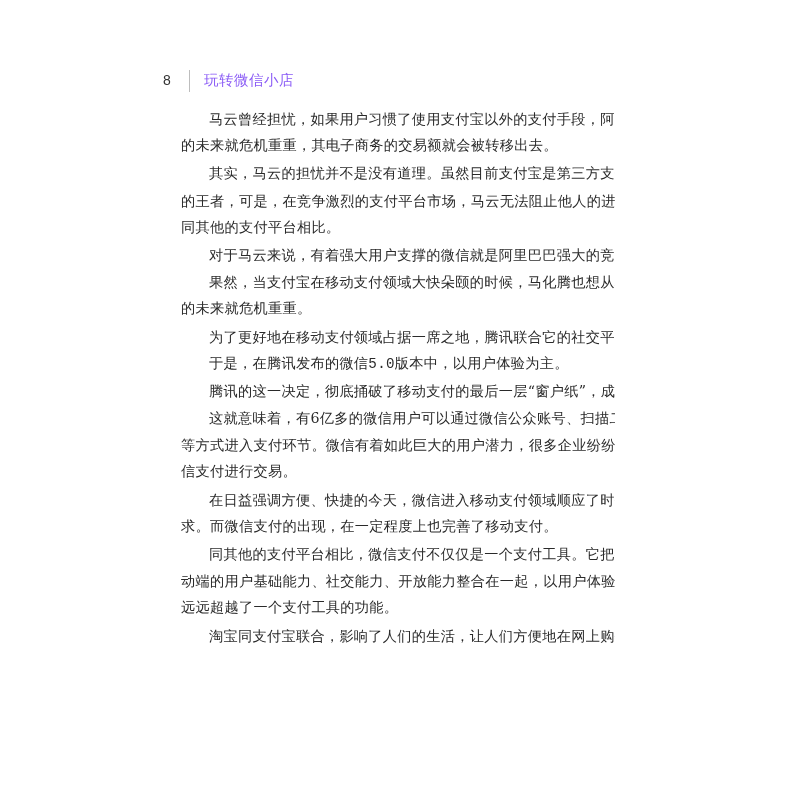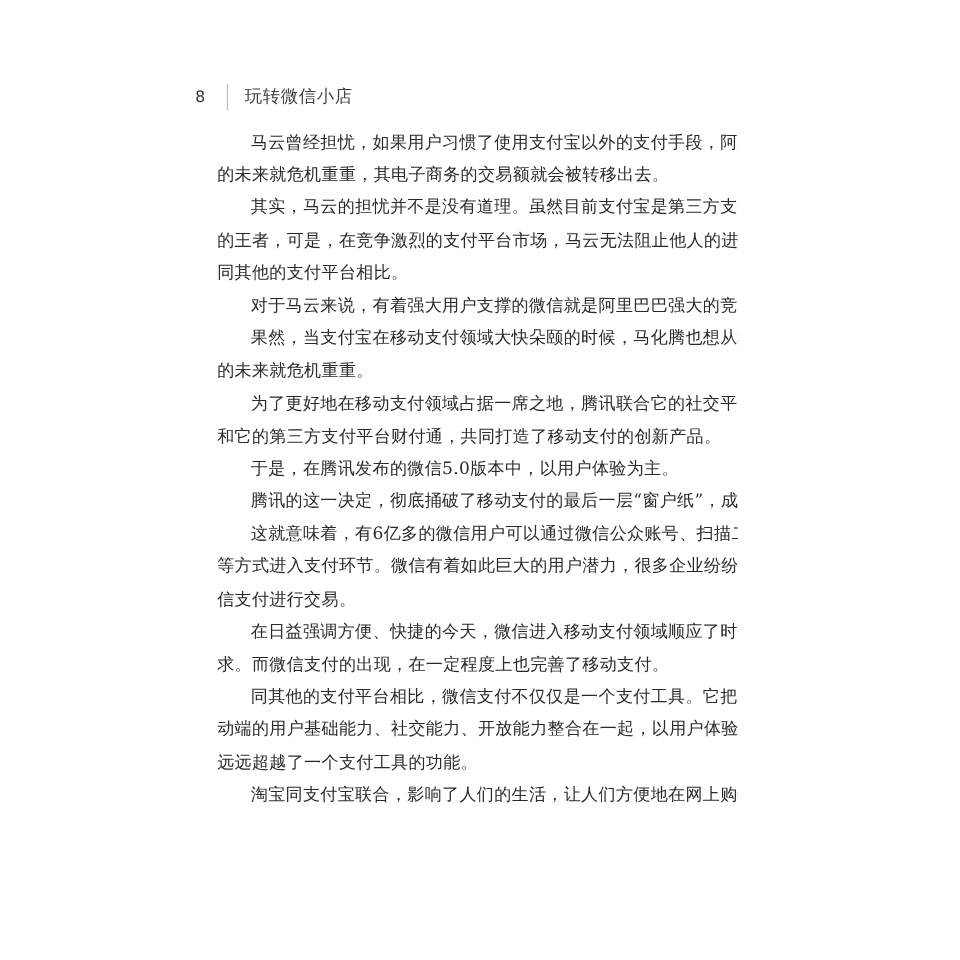--- a/index.html
+++ b/index.html
@@ -2,47 +2,46 @@
 <html><head>
 <meta charset="utf-8">
 <style>
   html, body { margin: 0; padding: 0; background: #ffffff; }
   body { width: 800px; height: 800px; position: relative; overflow: hidden;
          font-family: "DejaVu Serif", "Liberation Serif", serif; color: #2a2a2a; }
   .header { position: absolute; top: 70px; left: 0; width: 800px; height: 24px; }
   .page-num { position: absolute; left: 163px; top: 2px; font-family: "Liberation Sans", "DejaVu Sans", sans-serif;
               font-size: 14px; color: #333; }
   .sep { position: absolute; left: 189px; top: 0px; width: 1px; height: 22px; background: #bdbdbd; }
-  .book-title { position: absolute; left: 204px; top: 1px; font-size: 14.5px; color: #404040; letter-spacing: 0.5px; }
+  .book-title { position: absolute; left: 204px; top: 1px; font-size: 14.5px; color: #8b5cf6; letter-spacing: 0.5px; }
   .body-text { position: absolute; left: 181px; top: 106px; width: 434px; }
   .line { height: 27.2px; line-height: 27.2px; font-size: 14.2px; white-space: nowrap;
           overflow: hidden; text-align: justify; text-align-last: justify; letter-spacing: 0.3px; }
   .line.indent { padding-left: 28px; }
-  .line.last { text-align-last: left; }
+  .line.last { text-align-last: left; font-family: Liberation Mono, monospace; }
 </style>
 </head>
 <body>
 
 <div class="header">
   <span class="page-num">8</span>
   <span class="sep"></span>
   <span class="book-title">玩转微信小店</span>
 </div>
 
 <div class="body-text" id="body-text">
     <div class="line indent">马云曾经担忧，如果用户习惯了使用支付宝以外的支付手段，阿里巴巴</div>
     <div class="line last">的未来就危机重重，其电子商务的交易额就会被转移出去。</div>
     <div class="line indent">其实，马云的担忧并不是没有道理。虽然目前支付宝是第三方支付平台</div>
     <div class="line">的王者，可是，在竞争激烈的支付平台市场，马云无法阻止他人的进攻，更</div>
     <div class="line last">同其他的支付平台相比。</div>
     <div class="line indent">对于马云来说，有着强大用户支撑的微信就是阿里巴巴强大的竞争</div>
     <div class="line indent">果然，当支付宝在移动支付领域大快朵颐的时候，马化腾也想从移动支</div>
     <div class="line last">的未来就危机重重。</div>
     <div class="line indent">为了更好地在移动支付领域占据一席之地，腾讯联合它的社交平台微信</div>
-    <div class="line last">和它的第三方支付平台财付通，共同打造了移动支付的创新产品。</div>
     <div class="line indent last">于是，在腾讯发布的微信5.0版本中，以用户体验为主。</div>
     <div class="line indent">腾讯的这一决定，彻底捅破了移动支付的最后一层“窗户纸”，成功地</div>
     <div class="line indent">这就意味着，有6亿多的微信用户可以通过微信公众账号、扫描二维码</div>
     <div class="line">等方式进入支付环节。微信有着如此巨大的用户潜力，很多企业纷纷利用微</div>
     <div class="line last">信支付进行交易。</div>
     <div class="line indent">在日益强调方便、快捷的今天，微信进入移动支付领域顺应了时代的要</div>
     <div class="line last">求。而微信支付的出现，在一定程度上也完善了移动支付。</div>
     <div class="line indent">同其他的支付平台相比，微信支付不仅仅是一个支付工具。它把微信移</div>
     <div class="line">动端的用户基础能力、社交能力、开放能力整合在一起，以用户体验为主，</div>
     <div class="line last">远远超越了一个支付工具的功能。</div>

